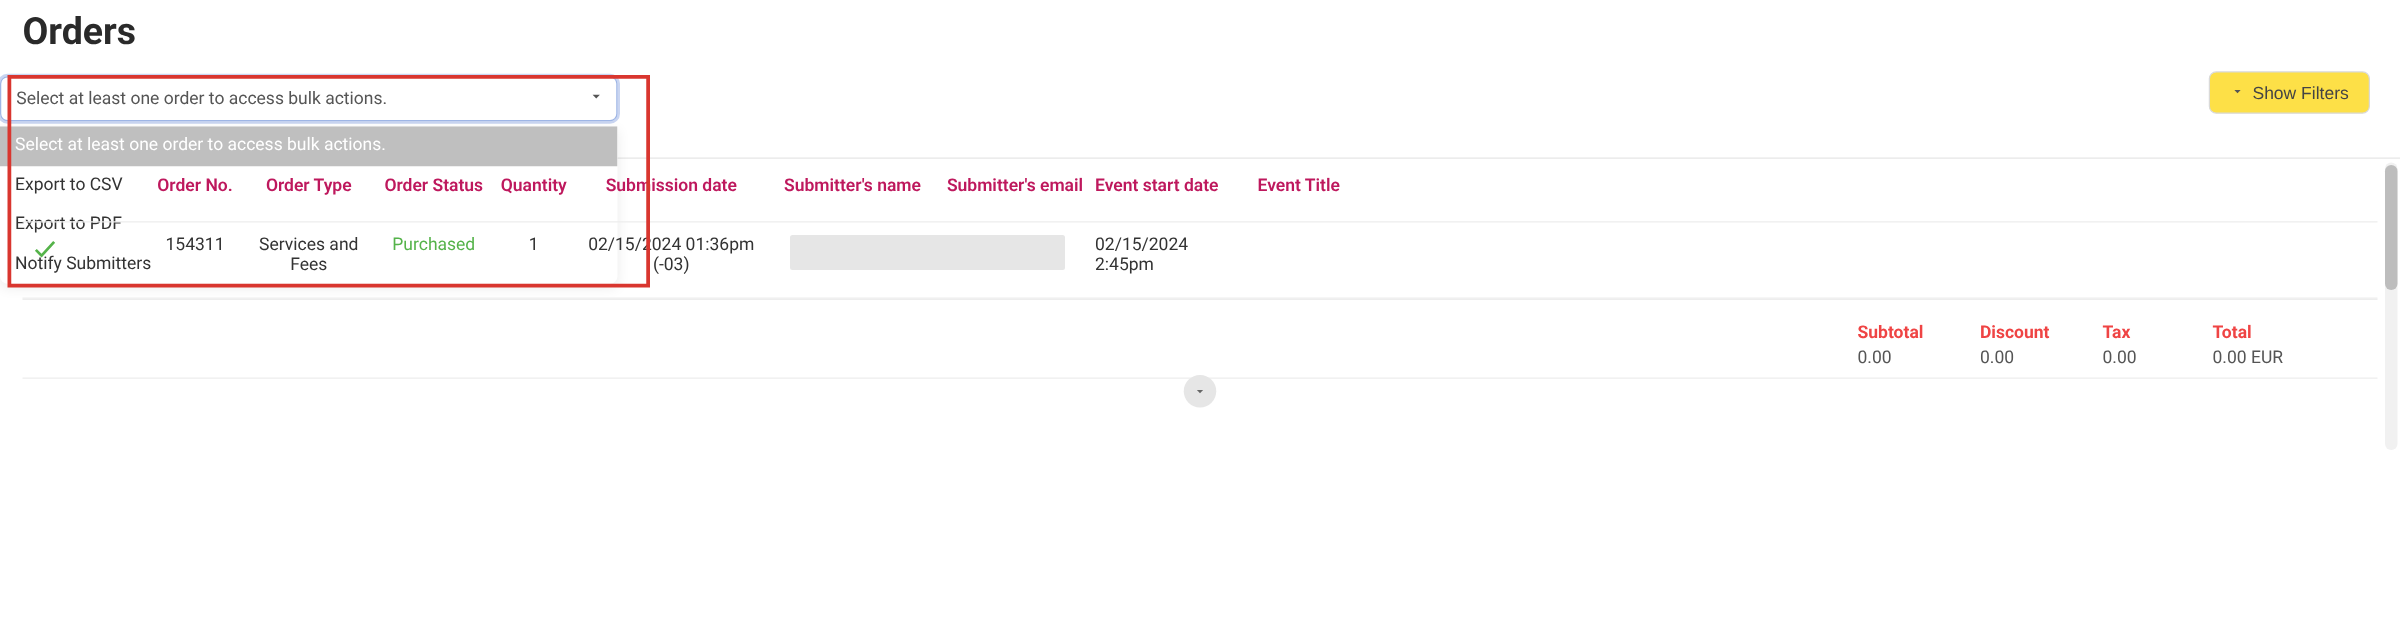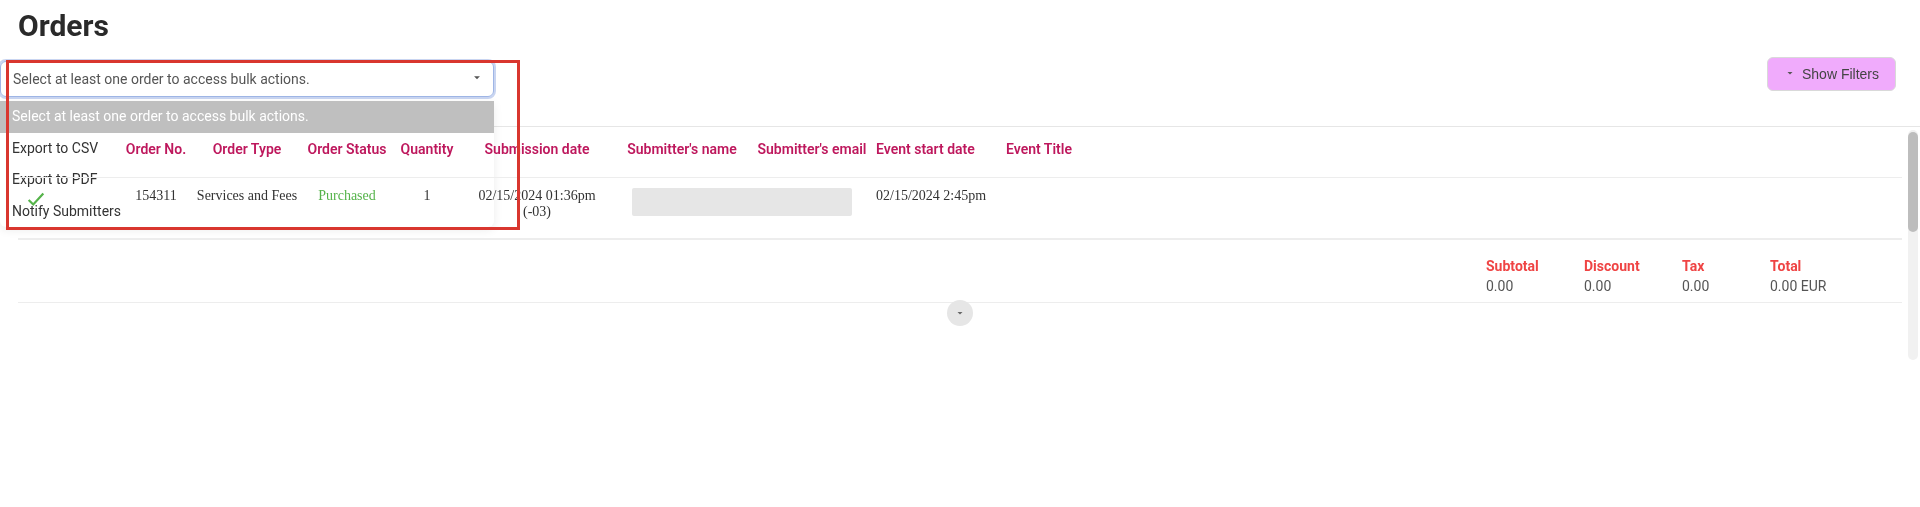--- a/index.html
+++ b/index.html
@@ -79,21 +79,21 @@
       background: #bfbfbf;
       color: #fff;
     }
 
     .show-filters-btn {
       position: absolute;
       right: 24px;
       top: 4px;
       border: 1px solid #d9d9d9;
       border-radius: 6px;
-      background: #f0abfc;
+      background: #fde047;
       padding: 8px 16px;
       font-size: 14px;
       color: #444;
       cursor: pointer;
       display: inline-flex;
       align-items: center;
       gap: 6px;
     }
     .show-filters-btn .chev-svg { width: 12px; height: 12px; }
 
@@ -131,21 +131,21 @@
     .thead > div { padding: 0 4px; text-align: center; line-height: 1.25; }
     .thead .left { text-align: left; }
 
     .row {
       border-bottom: 1px solid #ededed;
       font-size: 14px;
       color: #333;
       padding: 10px 0 18px;
       position: relative;
     }
-    .row > div { padding: 0 4px; text-align: center; font-family: Liberation Serif, serif; }
+    .row > div { padding: 0 4px; text-align: center; }
     .row .left { text-align: left; }
     .check-svg { width: 22px; height: 22px; stroke: #55b34a; fill: none; stroke-width: 2.4; }
     .status-purchased { color: #55b34a; }
 
     .name-mask {
       display: block;
       height: 28px;
       background: #e6e6e6;
       border-radius: 2px;
       width: 220px;

